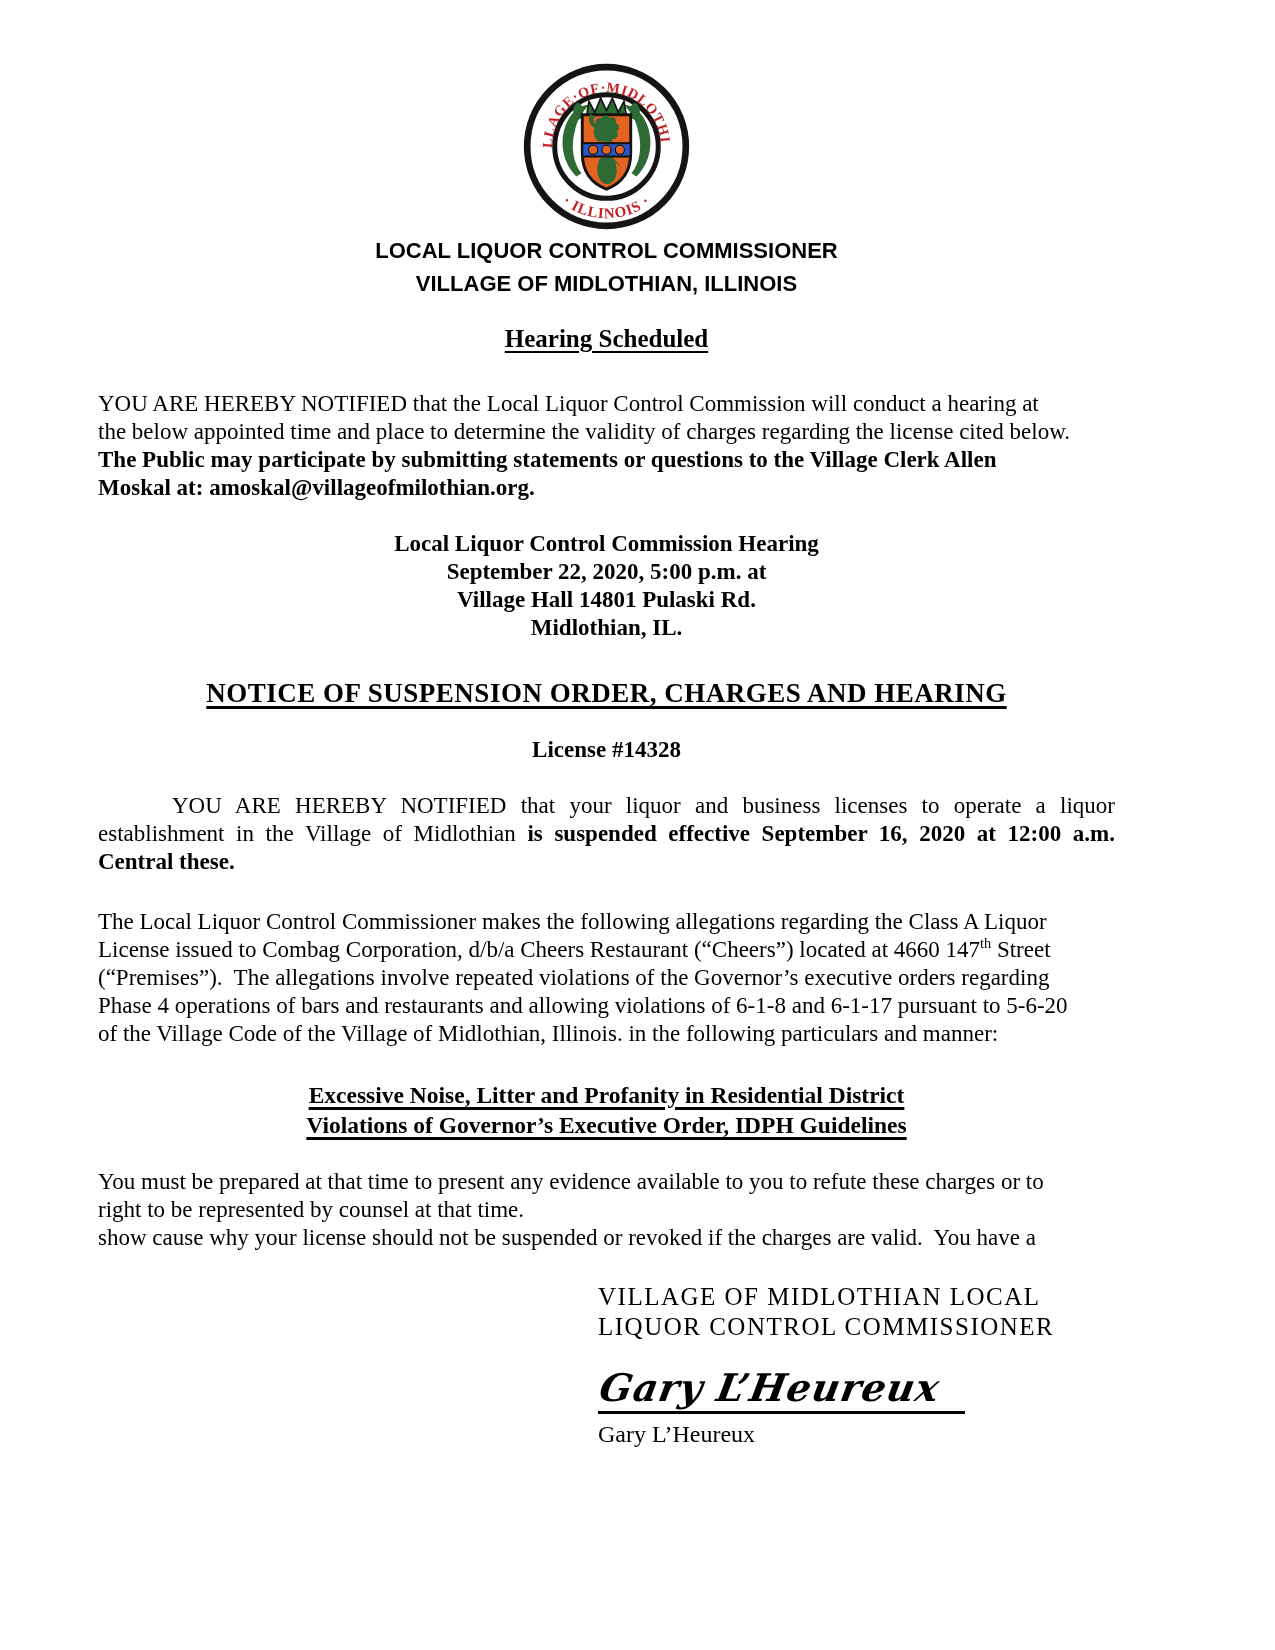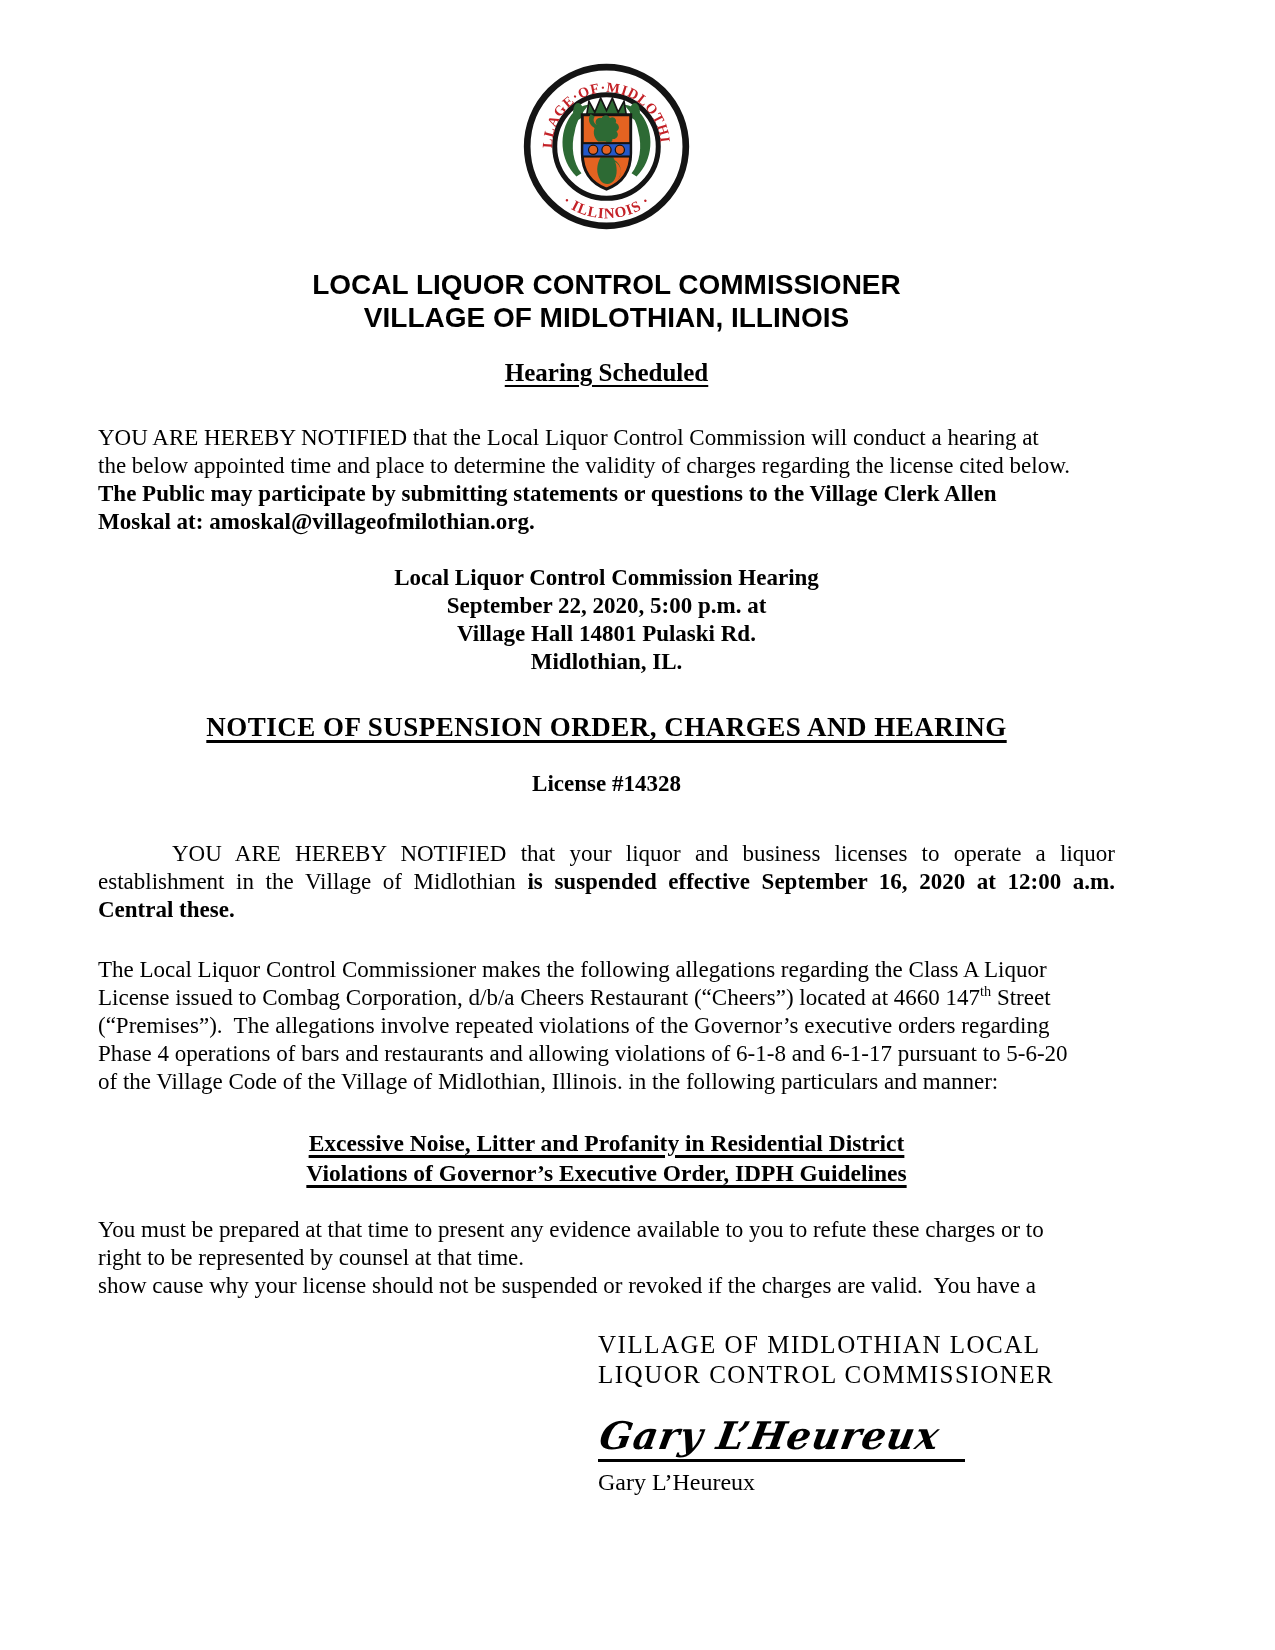--- a/index.html
+++ b/index.html
@@ -22,45 +22,44 @@
   .seal-ring-text {
     font-family: "Liberation Serif", serif;
     font-weight: bold;
     letter-spacing: 1px;
     fill: var(--seal-ring_text, #c42127);
   }
   .seal-ring-text.top { font-size: 17px; }
   .seal-ring-text.bottom { font-size: 18px; }
   
   .sans-header {
-    margin-top: 34px;
     text-align: center;
     font-family: "Liberation Sans", sans-serif;
     font-weight: bold;
-    font-size: 28px;
+    font-size: 22px;
     line-height: 33px;
   }
   .hs {
     margin-top: 22px;
     text-align: center;
     font-weight: bold;
     font-size: 25px;
     line-height: 34px;
     text-decoration: underline;
     text-underline-offset: 4px;
     text-decoration-thickness: 2px;
   }
   
   .para { font-size: 23px; line-height: 28px; }
   .para .line { white-space: nowrap; }
   .para.justify .line { white-space: normal; text-align: justify; text-align-last: justify; }
   .para.justify .line:last-child { text-align-last: left; }
   .para.justify .line:first-child { text-indent: 74px; }
   .m-para1 { margin-top: 34px; }
-  .m-para2 { margin-top: 42px; }
+  .m-para2 { margin-top: 28px; }
   .m-para3 { margin-top: 32px; }
   .m-para4 { margin-top: 28px; }
   sup { font-size: 0.62em; vertical-align: super; line-height: 0; }
   
   .center-bold {
     text-align: center;
     font-weight: bold;
     font-size: 23px;
     line-height: 28px;
   }

